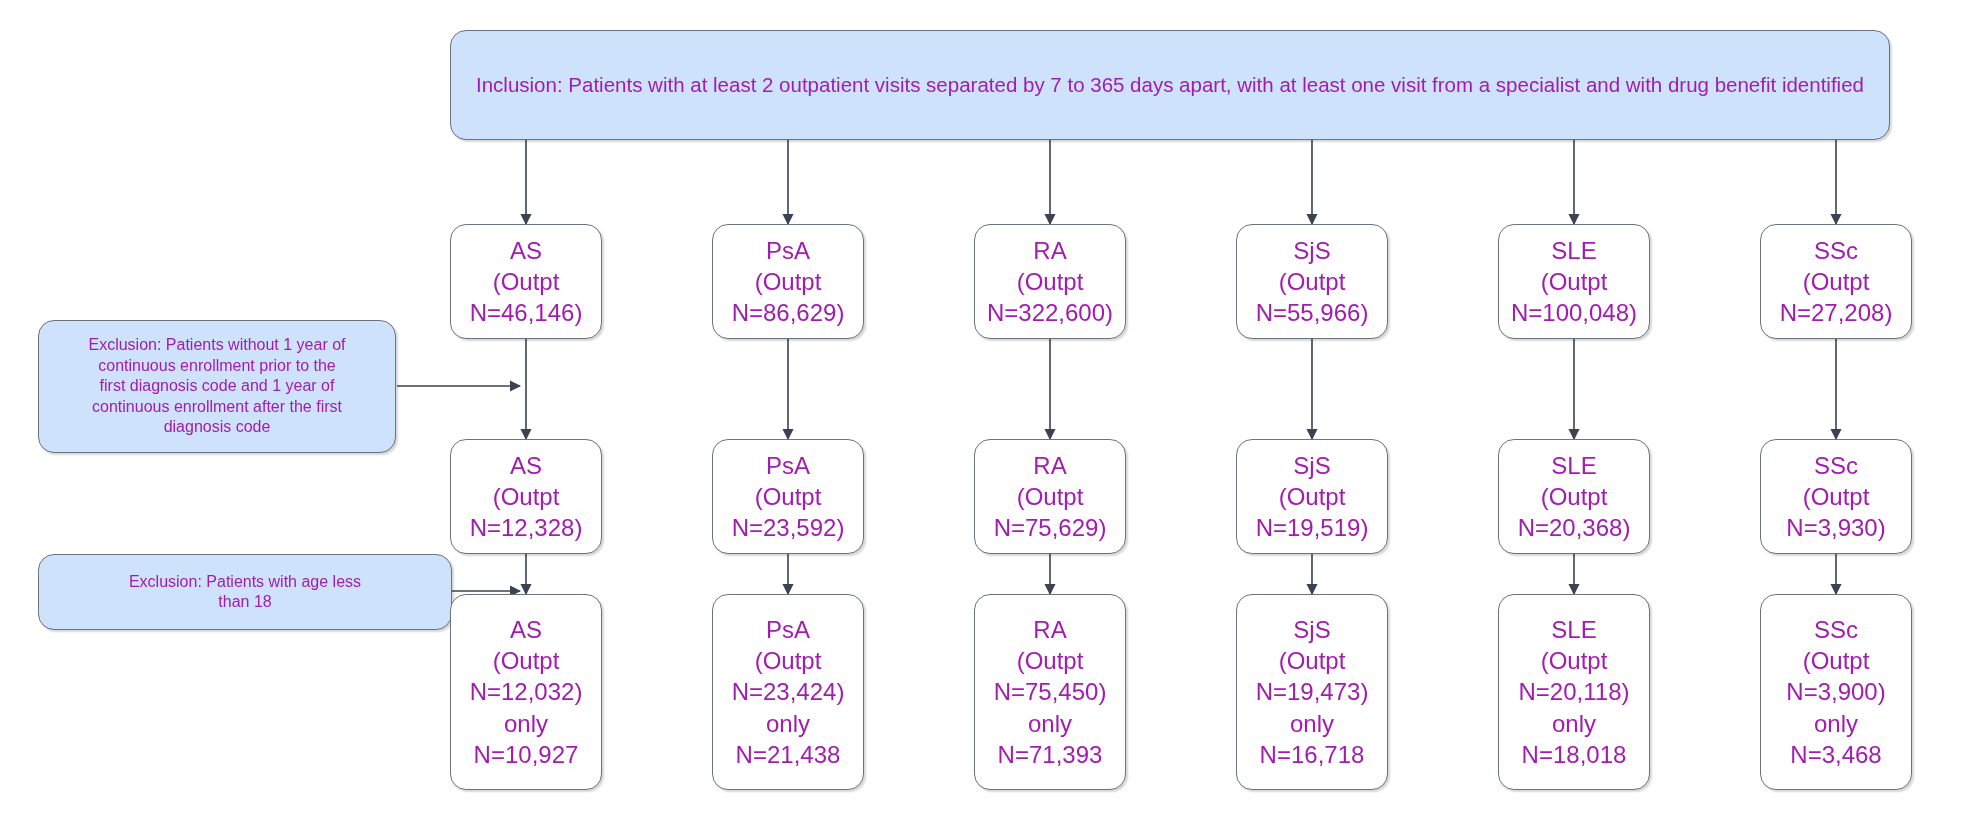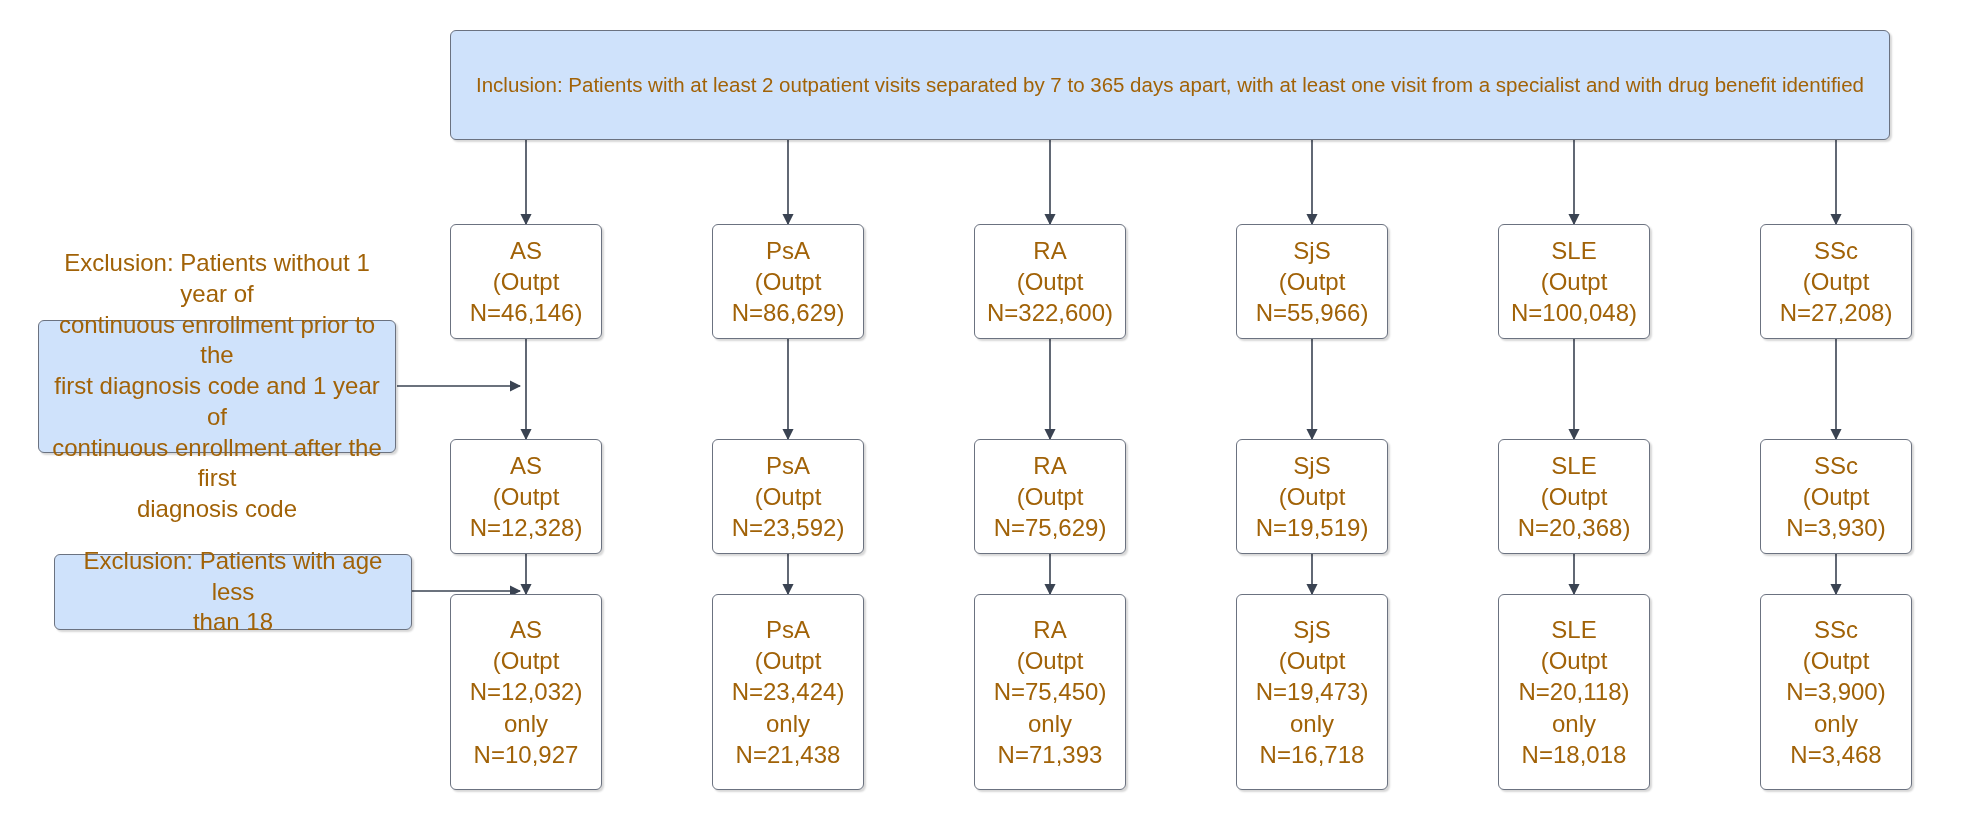--- a/index.html
+++ b/index.html
@@ -27,41 +27,41 @@
     height: 837px;
     pointer-events: none;
   }
   .node {
     position: absolute;
     box-sizing: border-box;
     display: flex;
     align-items: center;
     justify-content: center;
     text-align: center;
-    border-radius: 6px;
-    color: #a16207;
+    border-radius: 16px;
+    color: #a21caf;
     line-height: 1.30;
     white-space: pre-line;
     box-shadow: 2px 2px 2px rgba(0,0,0,0.16);
   }
   .node-plain {
     background: #ffffff;
     border: 1.3px solid #6b7280;
     font-size: 24px;
   }
   .node-blue {
     background: #cfe2fb;
     border: 1.3px solid #6b7280;
     font-size: 20px;
   }
   .node-inclusion {
     font-size: 20.5px;
   }
   .node-exclusion {
-    font-size: 24px;
+    font-size: 16px;
     line-height: 1.28;
   }
   .node-label {
     display: block;
     width: 100%;
     padding: 0 10px;
     box-sizing: border-box;
     white-space: pre-line;
   }
 </style>
@@ -110,21 +110,21 @@
   </div>
 
   <div class="node node-blue node-exclusion" style="left:38px; top:320px; width:358px; height:133px;">
     <span class="node-label">Exclusion: Patients without 1 year of
 continuous enrollment prior to the
 first diagnosis code and 1 year of
 continuous enrollment after the first
 diagnosis code</span>
   </div>
 
-  <div class="node node-blue node-exclusion" style="left:54px; top:554px; width:358px; height:76px;">
+  <div class="node node-blue node-exclusion" style="left:38px; top:554px; width:414px; height:76px;">
     <span class="node-label">Exclusion: Patients with age less
 than 18</span>
   </div>
 
   <div class="node node-plain" style="left:450px; top:224px; width:152px; height:115px;">
     <span class="node-label">AS
 (Outpt
 N=46,146)</span>
   </div>
   <div class="node node-plain" style="left:450px; top:439px; width:152px; height:115px;">

